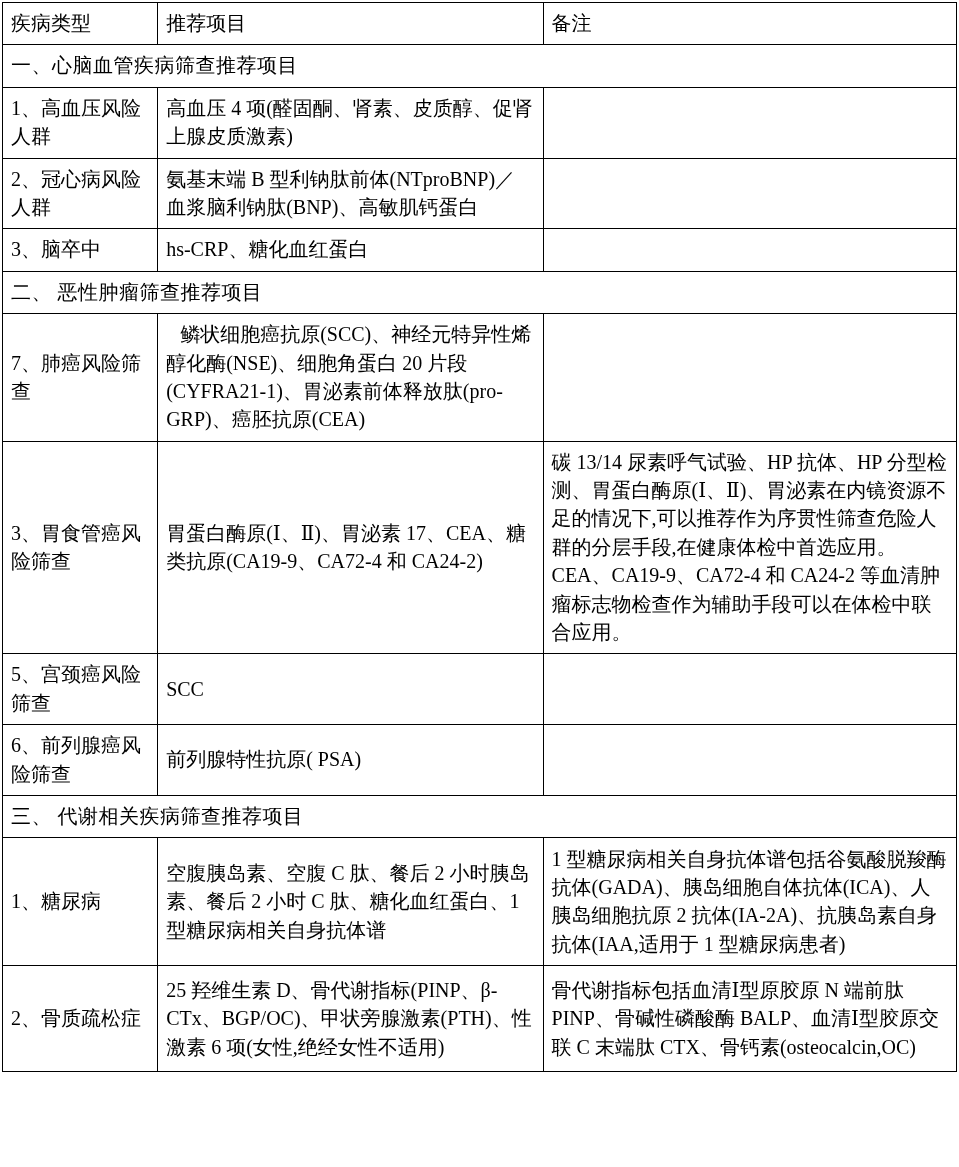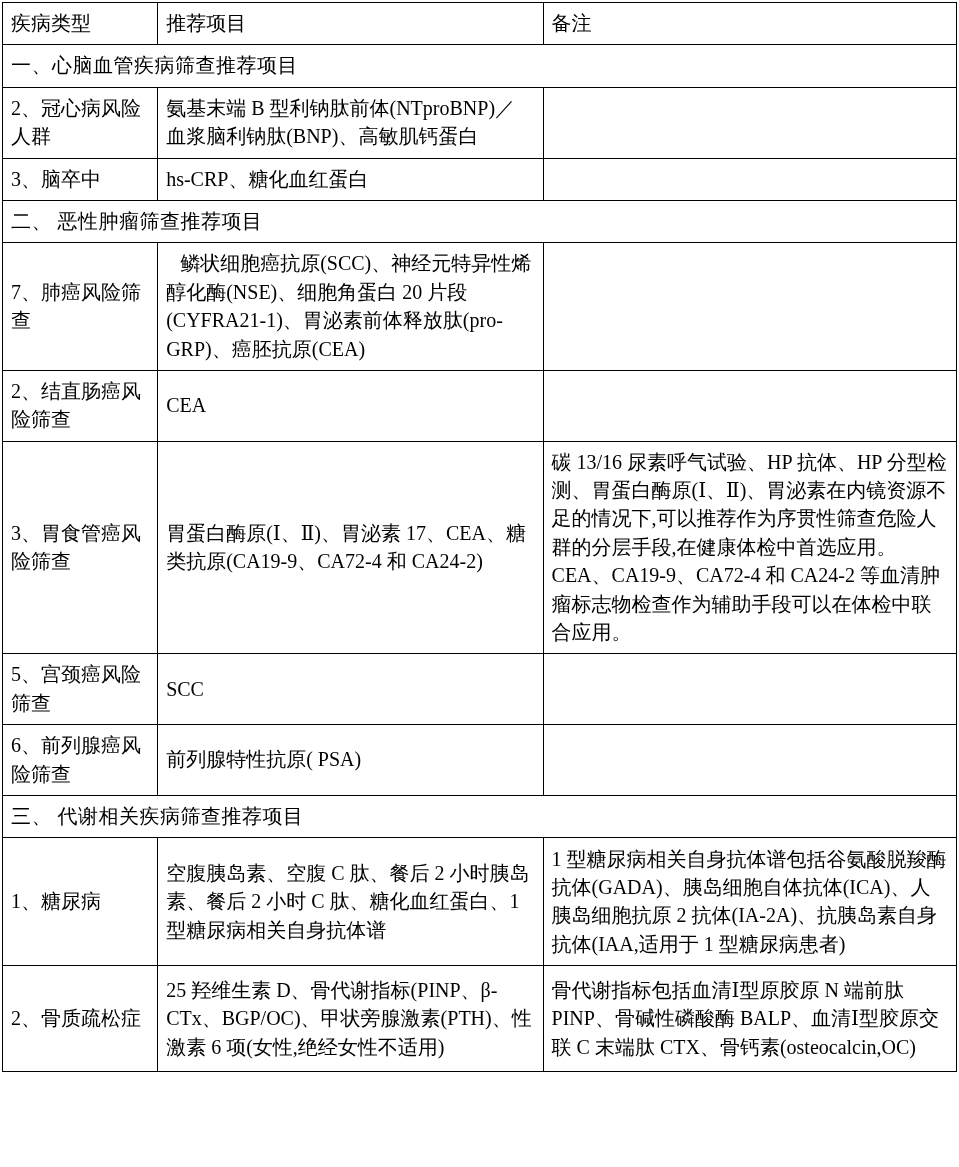--- a/index.html
+++ b/index.html
@@ -76,47 +76,47 @@
         <th>推荐项目</th>
         <th>备注</th>
       </tr>
     </thead>
     <tbody>
 
       <tr class="section-row">
         <td colspan="3" class="section-label">一、心脑血管疾病筛查推荐项目</td>
       </tr>
       <tr>
+        <td class="cell-type mid">1、高血压风险人群</td>
+        <td class="cell-items mid">高血压 4 项(醛固酮、肾素、皮质醇、促肾上腺皮质激素)</td>
+        <td class="cell-note mid"></td>
+      </tr>
+      <tr>
         <td class="cell-type mid">2、冠心病风险人群</td>
         <td class="cell-items mid">氨基末端 B 型利钠肽前体(NTproBNP)／血浆脑利钠肽(BNP)、高敏肌钙蛋白</td>
         <td class="cell-note mid"></td>
       </tr>
       <tr>
         <td class="cell-type mid">3、脑卒中</td>
         <td class="cell-items mid">hs-CRP、糖化血红蛋白</td>
         <td class="cell-note mid"></td>
       </tr>
 
       <tr class="section-row">
         <td colspan="3" class="section-label">二、 恶性肿瘤筛查推荐项目</td>
       </tr>
       <tr>
         <td class="cell-type mid">7、肺癌风险筛查</td>
         <td class="cell-items mid indent-1">鳞状细胞癌抗原(SCC)、神经元特异性烯醇化酶(NSE)、细胞角蛋白 20 片段(CYFRA21-1)、胃泌素前体释放肽(pro-GRP)、癌胚抗原(CEA)</td>
         <td class="cell-note mid"></td>
       </tr>
-      <tr>
-        <td class="cell-type mid">2、结直肠癌风险筛查</td>
-        <td class="cell-items mid">CEA</td>
-        <td class="cell-note mid"></td>
-      </tr>
       <tr style="height:210px">
         <td class="cell-type mid">3、胃食管癌风险筛查</td>
         <td class="cell-items mid">胃蛋白酶原(Ⅰ、Ⅱ)、胃泌素 17、CEA、糖类抗原(CA19-9、CA72-4 和 CA24-2)</td>
-        <td class="cell-note mid">碳 13/16 尿素呼气试验、HP 抗体、HP 分型检测、胃蛋白酶原(Ⅰ、Ⅱ)、胃泌素在内镜资源不足的情况下,可以推荐作为序贯性筛查危险人群的分层手段,在健康体检中首选应用。CEA、CA19-9、CA72-4 和 CA24-2 等血清肿瘤标志物检查作为辅助手段可以在体检中联合应用。</td>
+        <td class="cell-note mid">碳 13/14 尿素呼气试验、HP 抗体、HP 分型检测、胃蛋白酶原(Ⅰ、Ⅱ)、胃泌素在内镜资源不足的情况下,可以推荐作为序贯性筛查危险人群的分层手段,在健康体检中首选应用。CEA、CA19-9、CA72-4 和 CA24-2 等血清肿瘤标志物检查作为辅助手段可以在体检中联合应用。</td>
       </tr>
       <tr>
         <td class="cell-type mid">5、宫颈癌风险筛查</td>
         <td class="cell-items mid">SCC</td>
         <td class="cell-note mid"></td>
       </tr>
       <tr>
         <td class="cell-type mid">6、前列腺癌风险筛查</td>
         <td class="cell-items mid">前列腺特性抗原( PSA)</td>
         <td class="cell-note mid"></td>

